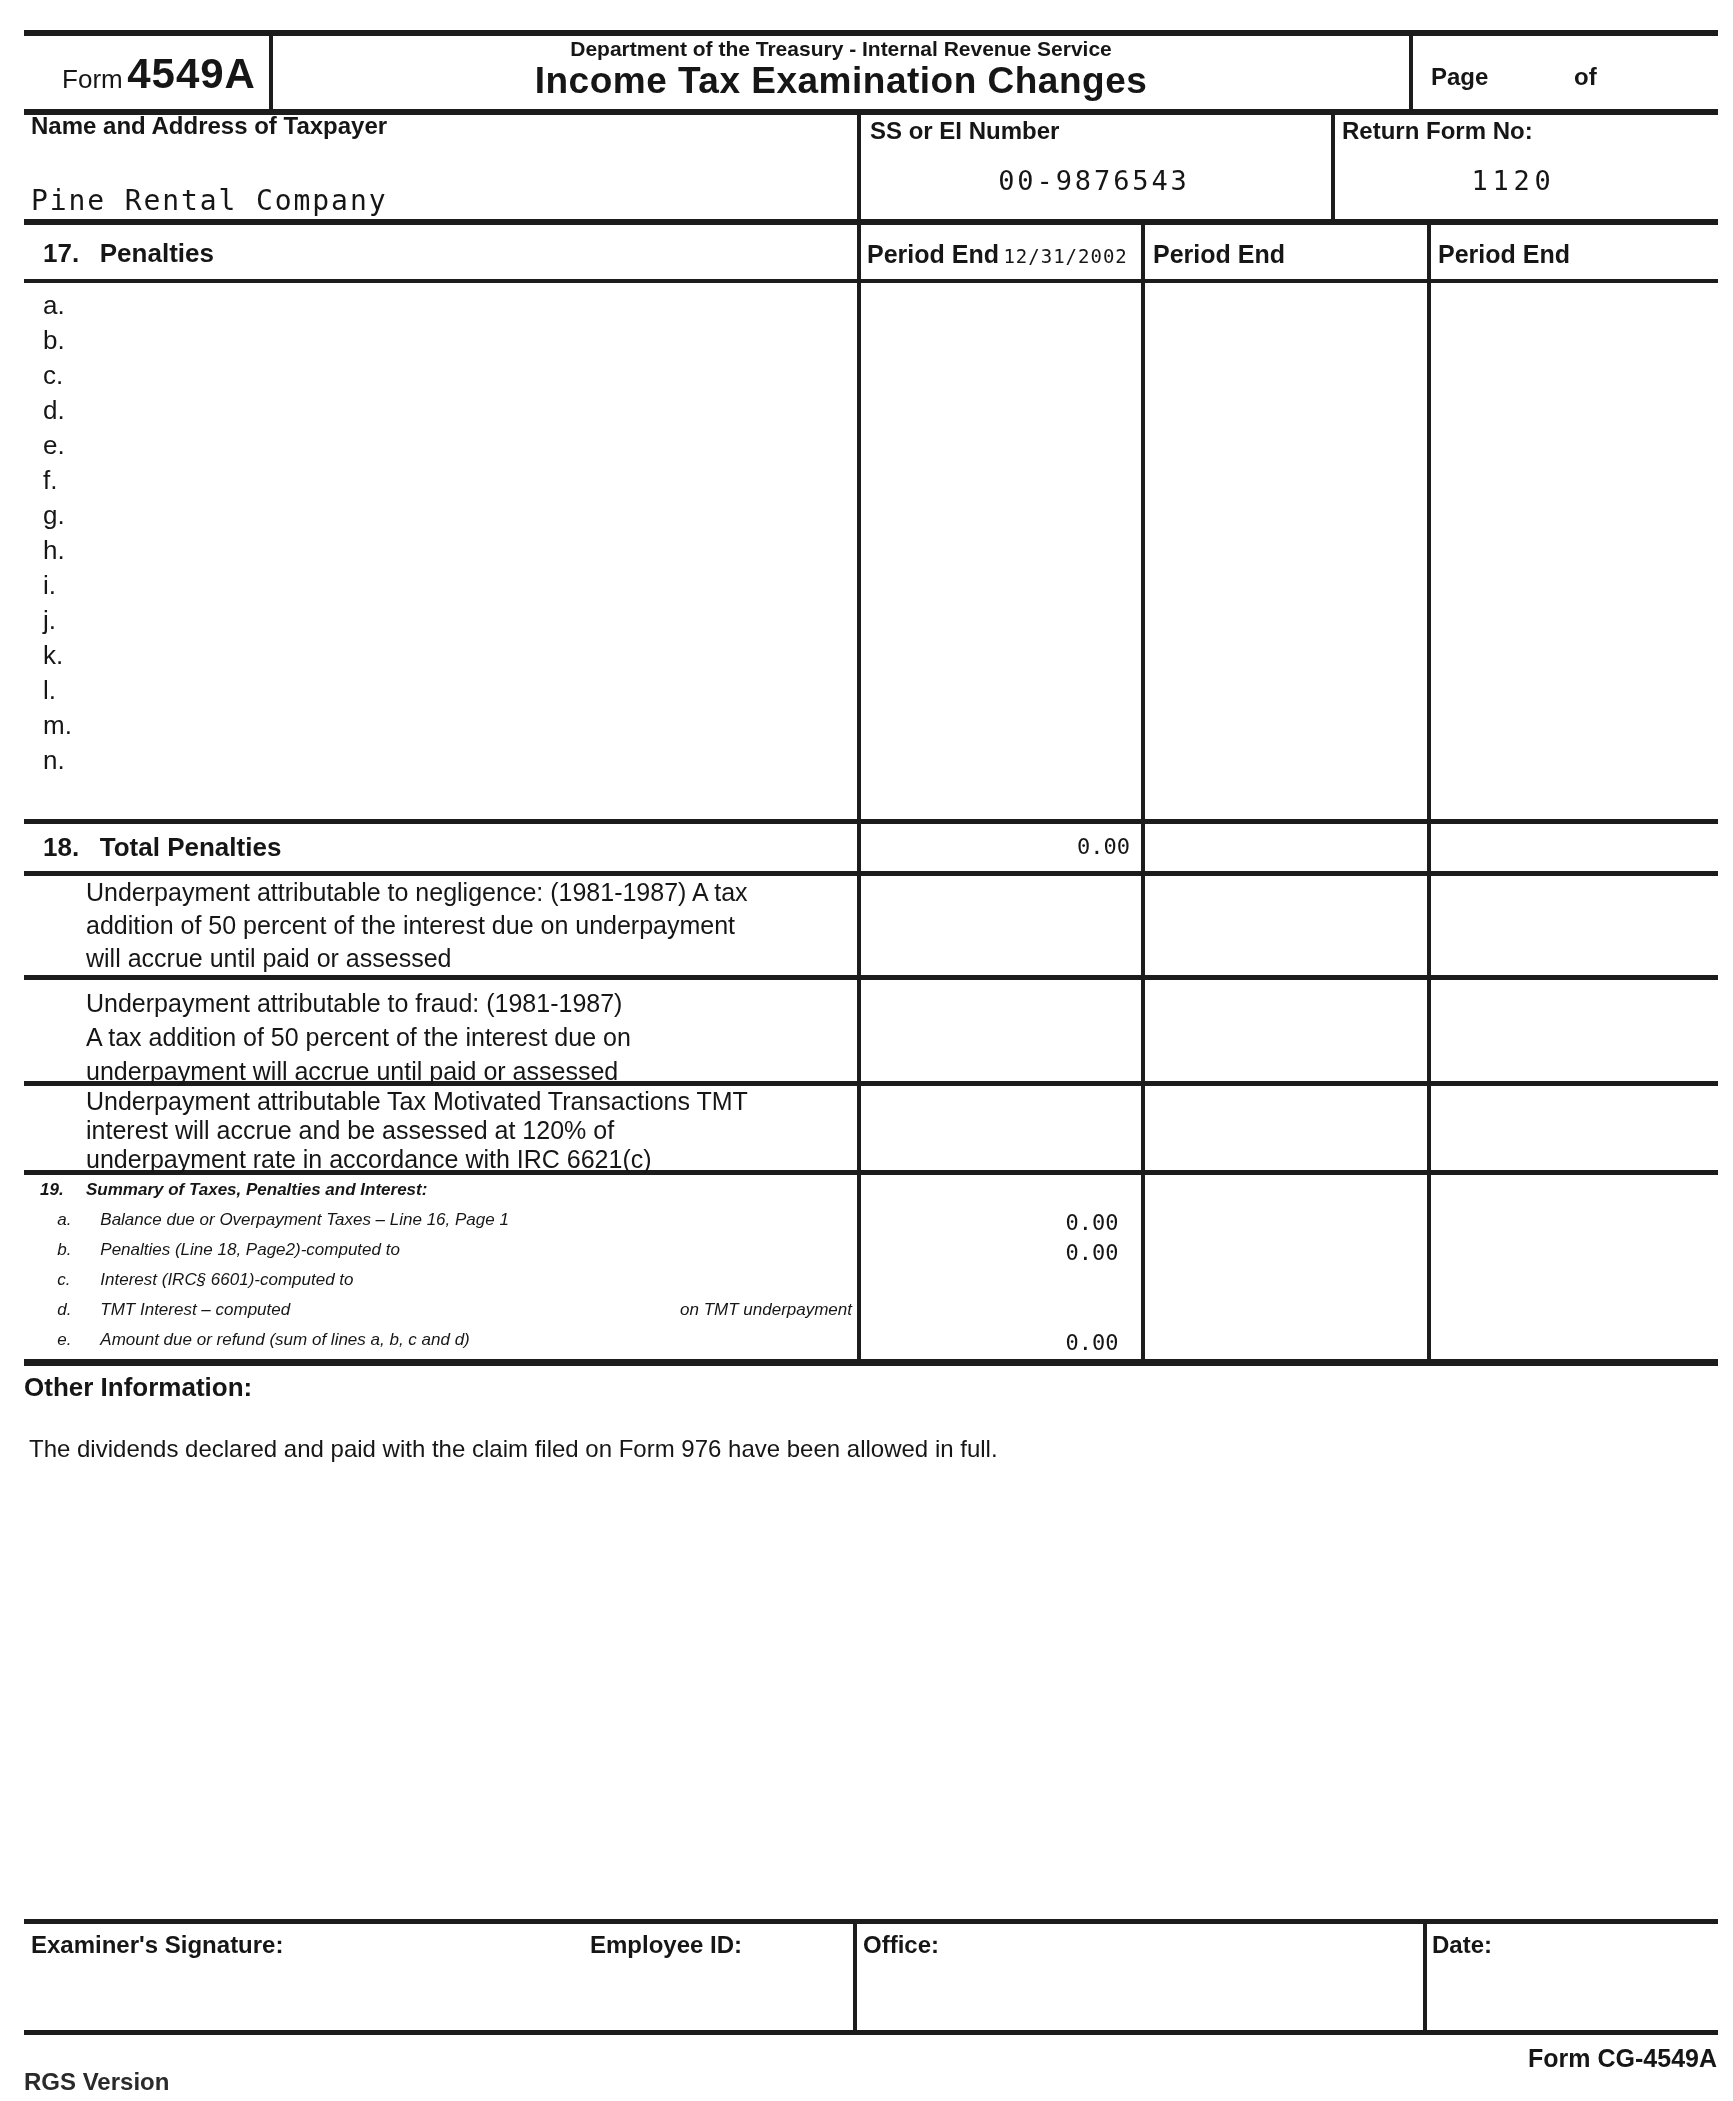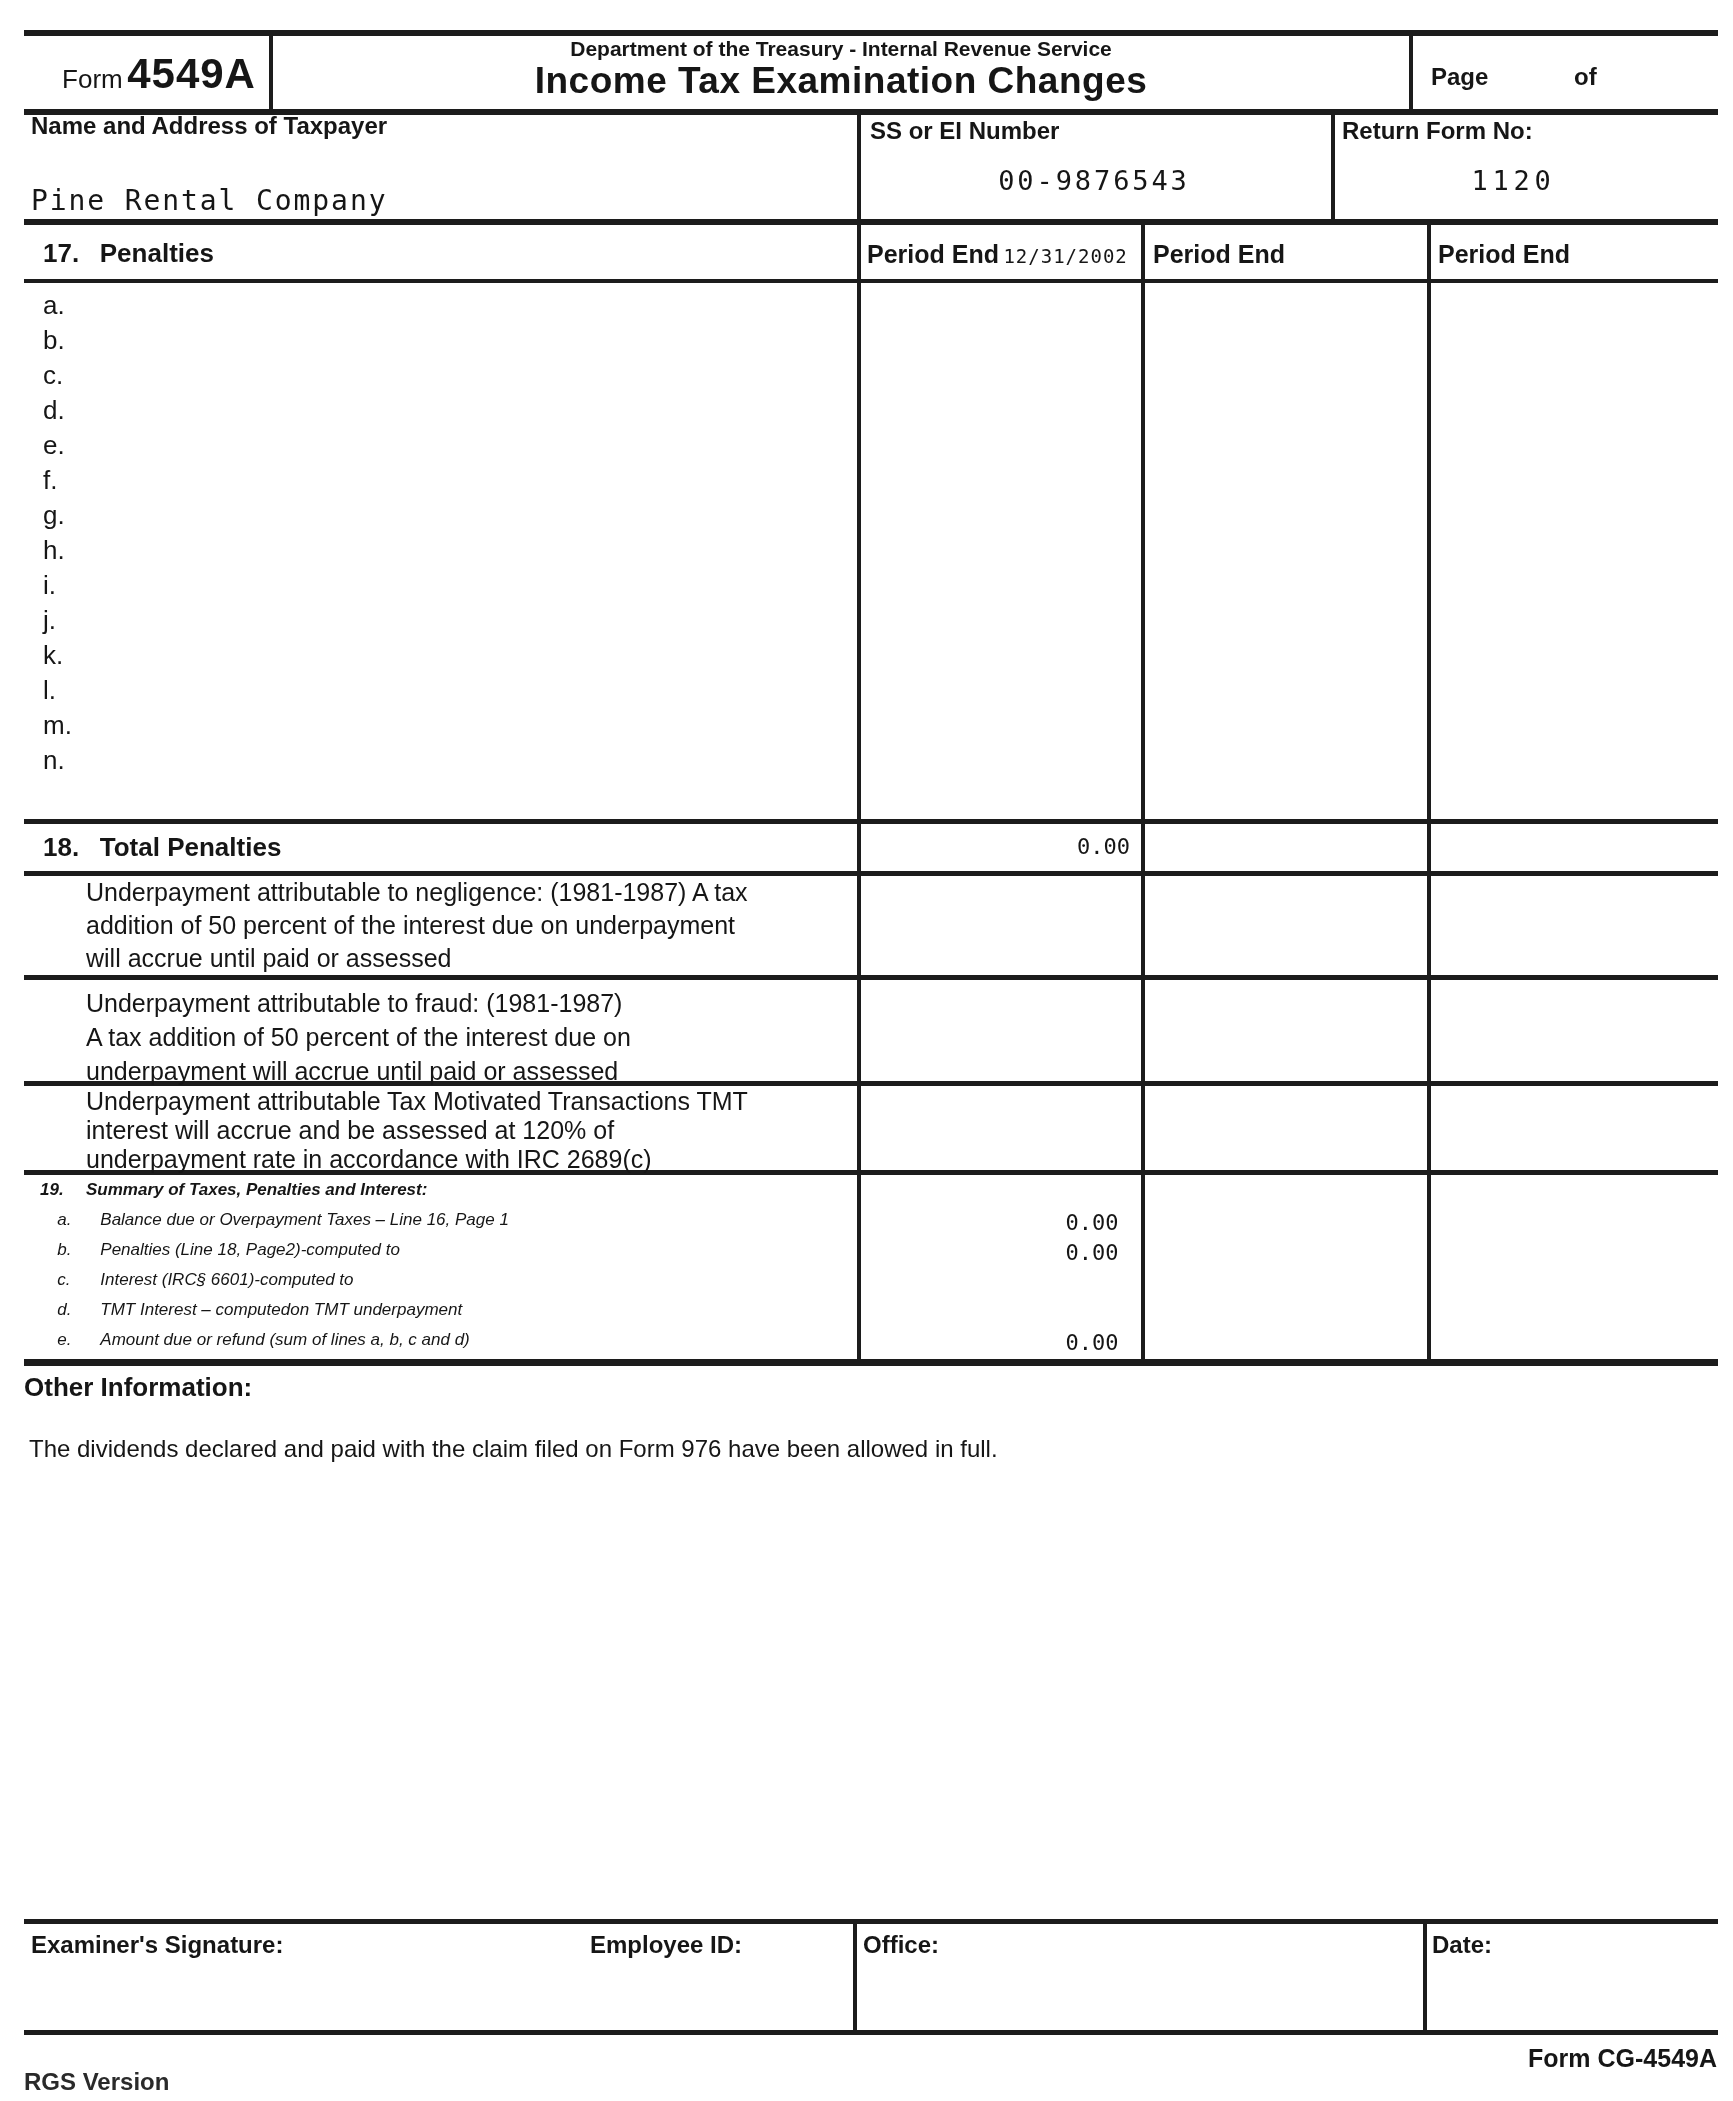--- a/index.html
+++ b/index.html
@@ -105,21 +105,21 @@
     <div>will accrue until paid or assessed</div>
   </div>
   <div class="abs blk" style="left:86px;top:986px;line-height:34px;">
     <div>Underpayment attributable to fraud: (1981-1987)</div>
     <div>A tax addition of 50 percent of the interest due on</div>
     <div>underpayment will accrue until paid or assessed</div>
   </div>
   <div class="abs blk" style="left:86px;top:1087px;line-height:29px;">
     <div>Underpayment attributable Tax Motivated Transactions TMT</div>
     <div>interest will accrue and be assessed at 120% of</div>
-    <div>underpayment rate in accordance with IRC 2689(c)</div>
+    <div>underpayment rate in accordance with IRC 6621(c)</div>
   </div>
 
   <div class="abs" style="left:40px;top:1180px;width:812px;">
     <div class="l19">
       <span style="font-weight:bold;width:46px;flex:0 0 46px;">19.</span>
       <span style="font-weight:bold;">Summary of Taxes, Penalties and Interest:</span>
     </div>
     <div class="l19" style="padding-left:17.3px;">
       <span class="ltr">a.</span>
       <span>Balance due or Overpayment Taxes – Line 16, Page 1</span>
@@ -127,21 +127,21 @@
     <div class="l19" style="padding-left:17.3px;">
       <span class="ltr">b.</span>
       <span>Penalties (Line 18, Page2)-computed to</span>
     </div>
     <div class="l19" style="padding-left:17.3px;">
       <span class="ltr">c.</span>
       <span>Interest (IRC§ 6601)-computed to</span>
     </div>
     <div class="l19" style="padding-left:17.3px;">
       <span class="ltr">d.</span>
-      <span style="flex:1;display:flex;justify-content:flex-start;">
+      <span style="flex:1;display:flex;justify-content:space-between;">
         <span>TMT Interest – computed</span>
         <span>on TMT underpayment</span>
       </span>
     </div>
     <div class="l19" style="padding-left:17.3px;">
       <span class="ltr">e.</span>
       <span>Amount due or refund (sum of lines a, b, c and d)</span>
     </div>
   </div>
   <div class="abs mono vals" style="left:857px;top:1180px;width:273px;">

